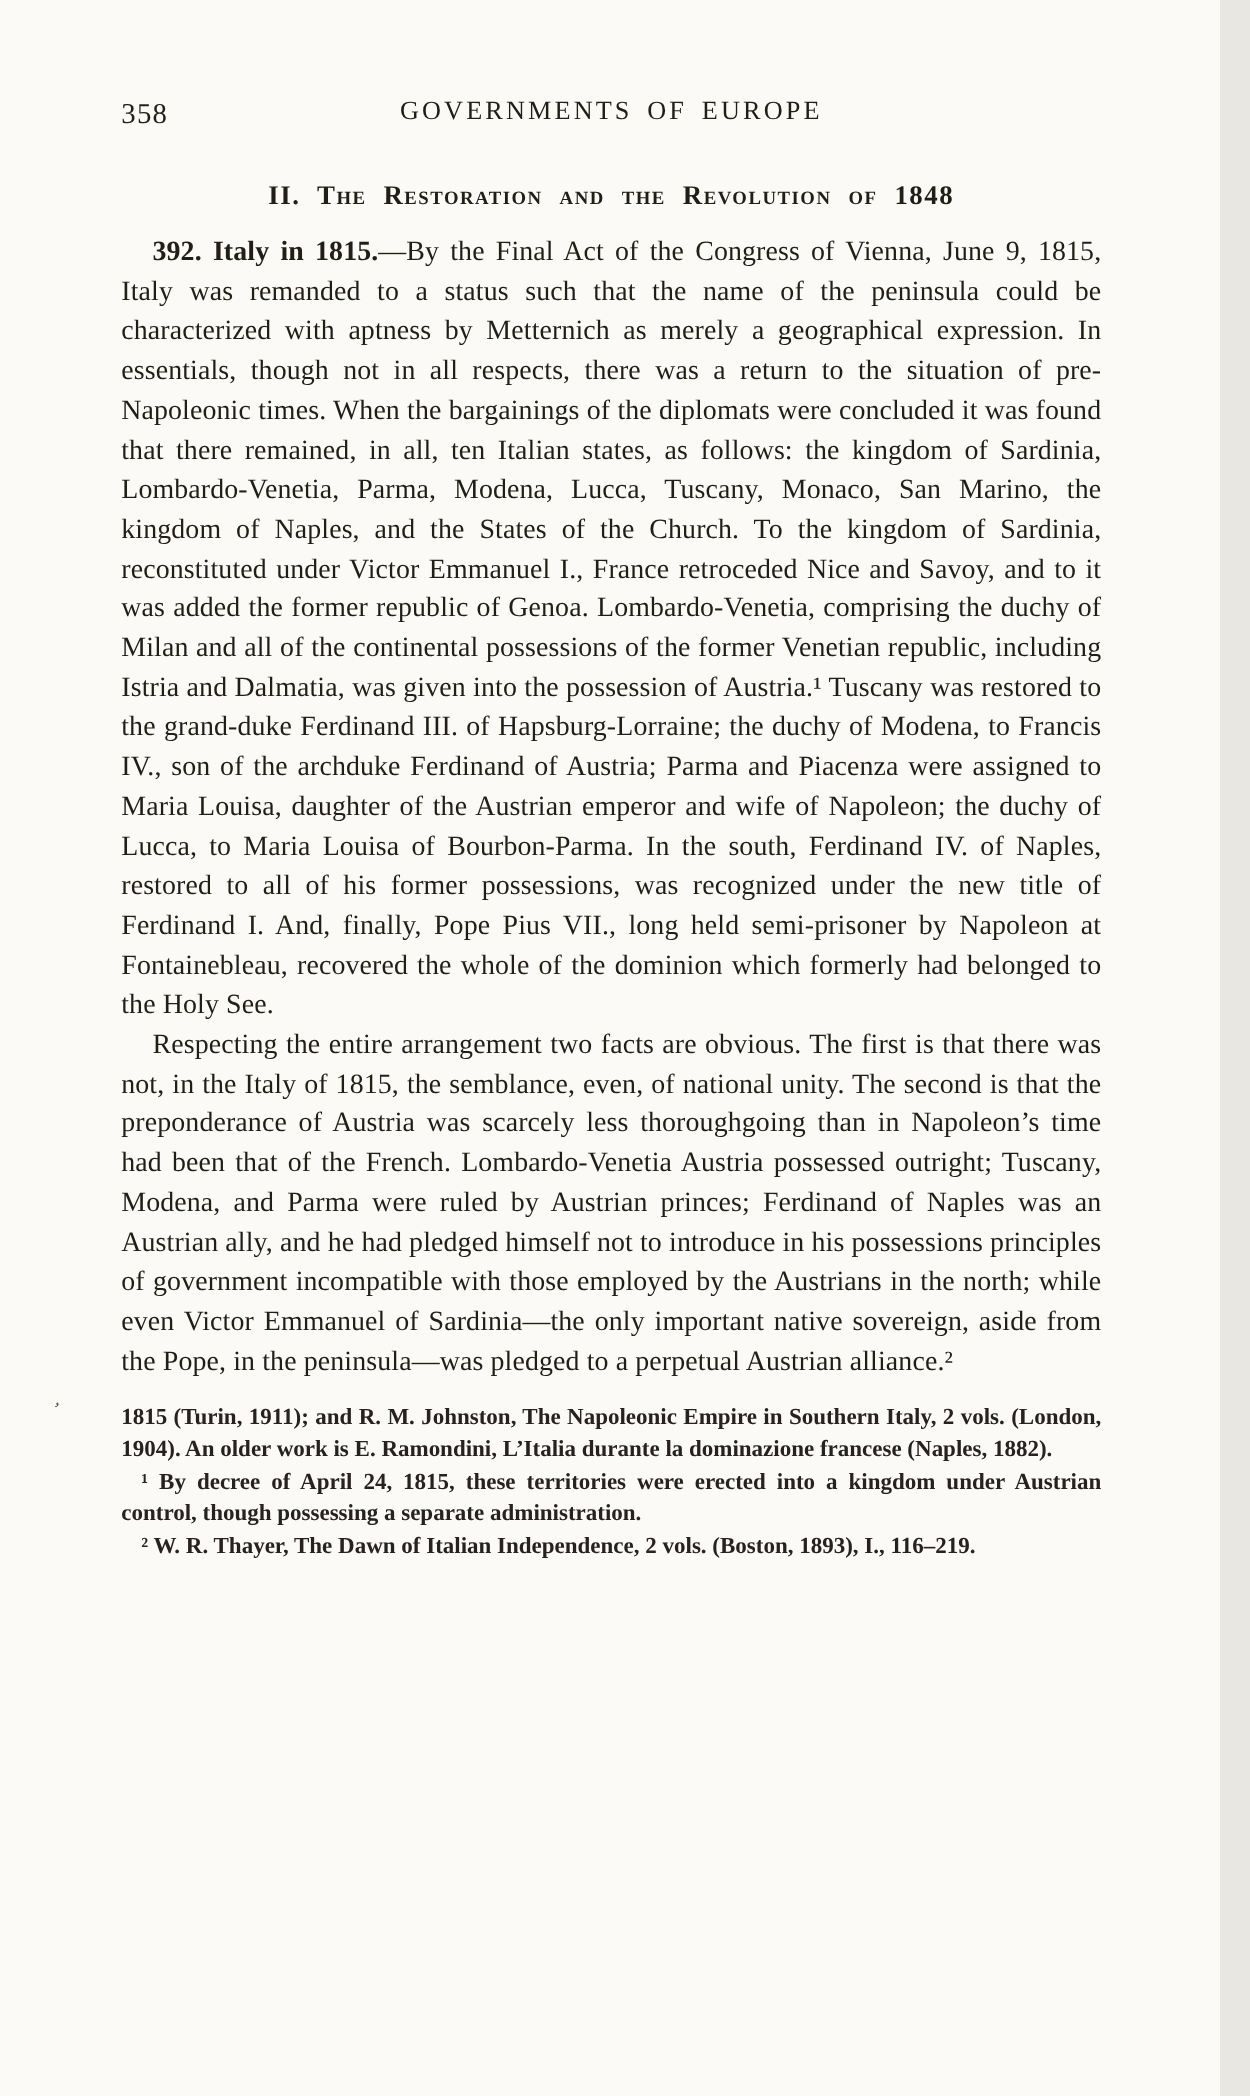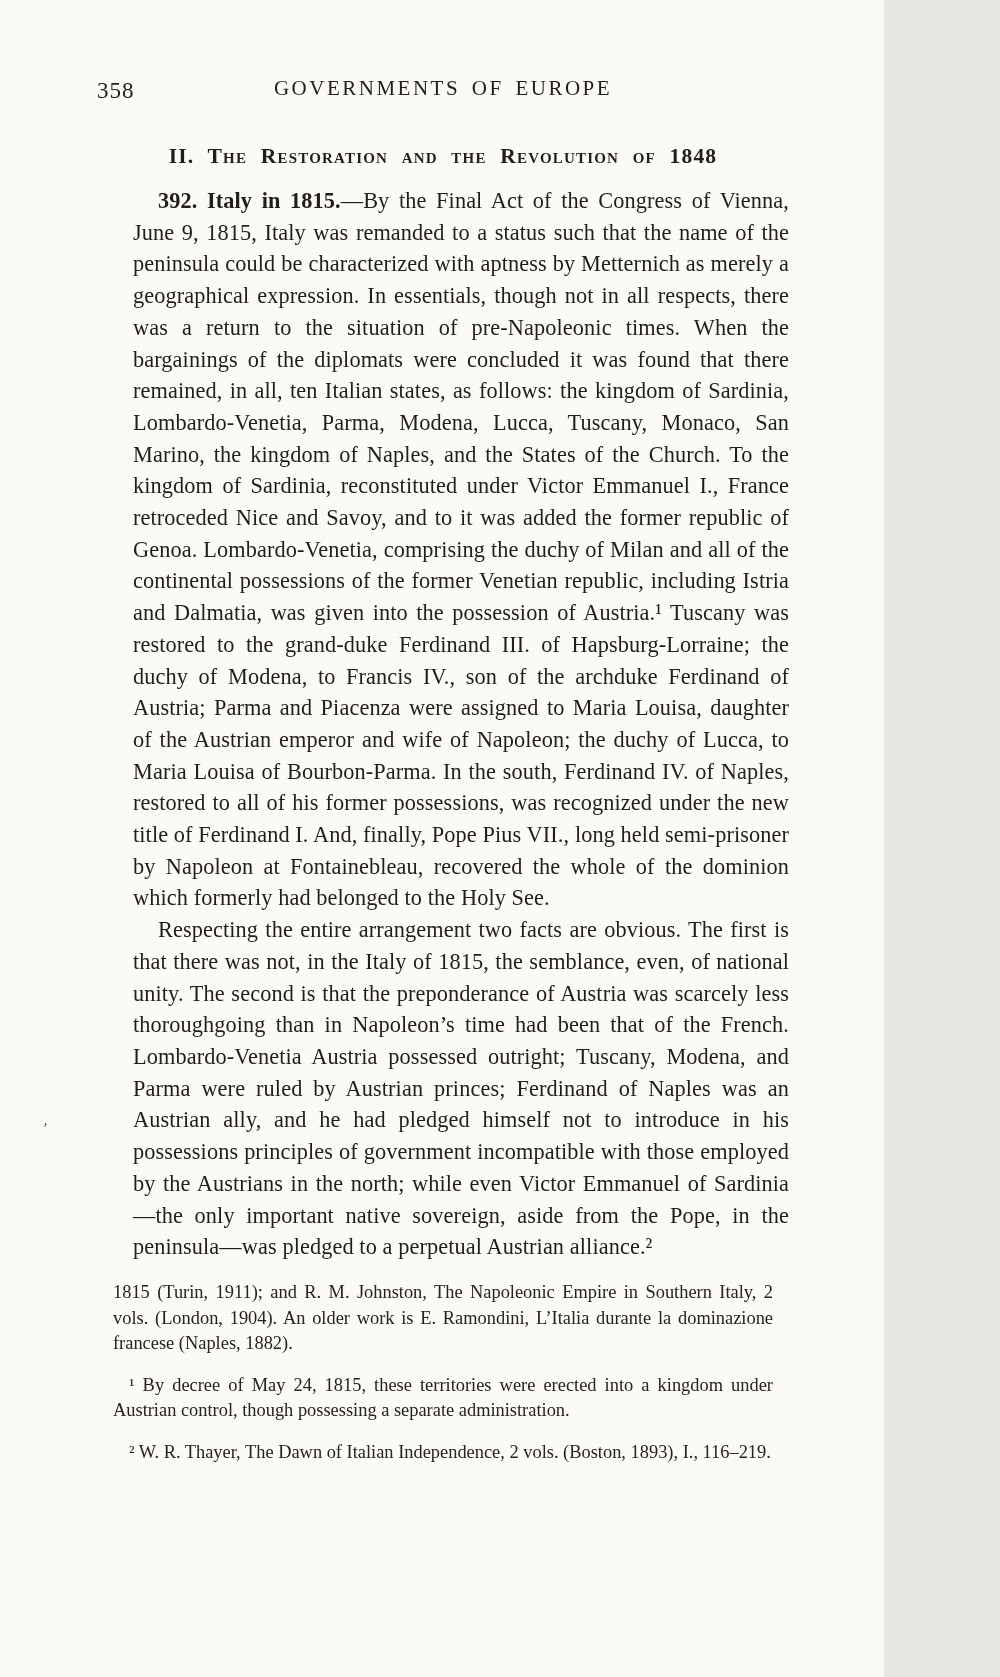--- a/index.html
+++ b/index.html
@@ -9,21 +9,21 @@
   }
   * { box-sizing: border-box; }
   html, body { margin: 0; padding: 0; }
   body {
     width: 1000px;
     background: #e9e7e2;
     font-family: "Liberation Serif", "DejaVu Serif", serif;
   }
   .page {
     position: relative;
-    width: 884px;
+    width: 976px;
     height: 1677px;
     background: var(--page_bg);
     color: var(--ink);
     padding: 76px 95px 0 97px;
     overflow: hidden;
   }
   .page-header {
     position: relative;
     height: 32px;
     margin-bottom: 36px;
@@ -52,39 +52,39 @@
     font-weight: bold;
     font-variant: small-caps;
     letter-spacing: 1.2px;
     word-spacing: 7px;
   }
   .body-text {
     text-align: justify;
     font-size: 22.3px;
     line-height: 31.7px;
     letter-spacing: 0.1px;
-    margin-left: 36px;
   }
   .para {
     margin: 0;
     text-indent: 25px;
   }
   .para-lead {
     font-weight: bold;
   }
   .footnotes {
     margin-top: 17px;
     text-align: justify;
     font-size: 18.4px;
     line-height: 25.6px;
     color: var(--footnote_ink);
   }
   .footnote {
-    margin: 16px;
+    margin: 0;
     text-indent: 16px;
+    font-weight: bold;
   }
   .footnote.no-indent {
     text-indent: 0;
   }
   .margin-artifact {
     position: absolute;
     left: 45px;
     top: 1112px;
     font-size: 15px;
     color: #5a564f;
@@ -103,19 +103,19 @@
 
   <h2 class="section-heading">II. The Restoration and the Revolution of 1848</h2>
 
   <div class="body-text">
     <p class="para"><b class="para-lead">392. Italy in 1815.</b><span>—By the Final Act of the Congress of Vienna, June 9, 1815, Italy was remanded to a status such that the name of the peninsula could be characterized with aptness by Metternich as merely a geographical expression.  In essentials, though not in all respects, there was a return to the situation of pre-Napoleonic times.  When the bargainings of the diplomats were concluded it was found that there remained, in all, ten Italian states, as follows: the kingdom of Sardinia, Lombardo-Venetia, Parma, Modena, Lucca, Tuscany, Monaco, San Marino, the kingdom of Naples, and the States of the Church.  To the kingdom of Sardinia, reconstituted under Victor Emmanuel I., France retroceded Nice and Savoy, and to it was added the former republic of Genoa.  Lombardo-Venetia, comprising the duchy of Milan and all of the continental possessions of the former Venetian republic, including Istria and Dalmatia, was given into the possession of Austria.¹  Tuscany was restored to the grand-duke Ferdinand III. of Hapsburg-Lorraine; the duchy of Modena, to Francis IV., son of the archduke Ferdinand of Austria; Parma and Piacenza were assigned to Maria Louisa, daughter of the Austrian emperor and wife of Napoleon; the duchy of Lucca, to Maria Louisa of Bourbon-Parma.  In the south, Ferdinand IV. of Naples, restored to all of his former possessions, was recognized under the new title of Ferdinand I.  And, finally, Pope Pius VII., long held semi-prisoner by Napoleon at Fontainebleau, recovered the whole of the dominion which formerly had belonged to the Holy See.</span></p>
     <p class="para"><span>Respecting the entire arrangement two facts are obvious.  The first is that there was not, in the Italy of 1815, the semblance, even, of national unity.  The second is that the preponderance of Austria was scarcely less thoroughgoing than in Napoleon’s time had been that of the French.  Lombardo-Venetia Austria possessed outright; Tuscany, Modena, and Parma were ruled by Austrian princes; Ferdinand of Naples was an Austrian ally, and he had pledged himself not to introduce in his possessions principles of government incompatible with those employed by the Austrians in the north; while even Victor Emmanuel of Sardinia—the only important native sovereign, aside from the Pope, in the peninsula—was pledged to a perpetual Austrian alliance.²</span></p>
   </div>
 
   <div class="footnotes">
     <p class="footnote no-indent">1815 (Turin, 1911); and R. M. Johnston, The Napoleonic Empire in Southern Italy, 2 vols. (London, 1904).  An older work is E. Ramondini, L’Italia durante la dominazione francese (Naples, 1882).</p>
-    <p class="footnote">¹ By decree of May 24, 1815, these territories were erected into a kingdom under Austrian control, though possessing a separate administration.</p>
+    <p class="footnote">¹ By decree of April 24, 1815, these territories were erected into a kingdom under Austrian control, though possessing a separate administration.</p>
     <p class="footnote">² W. R. Thayer, The Dawn of Italian Independence, 2 vols. (Boston, 1893), I., 116–219.</p>
   </div>
 
   <span class="margin-artifact">,</span>
 
 </div>
 
 </body></html>

